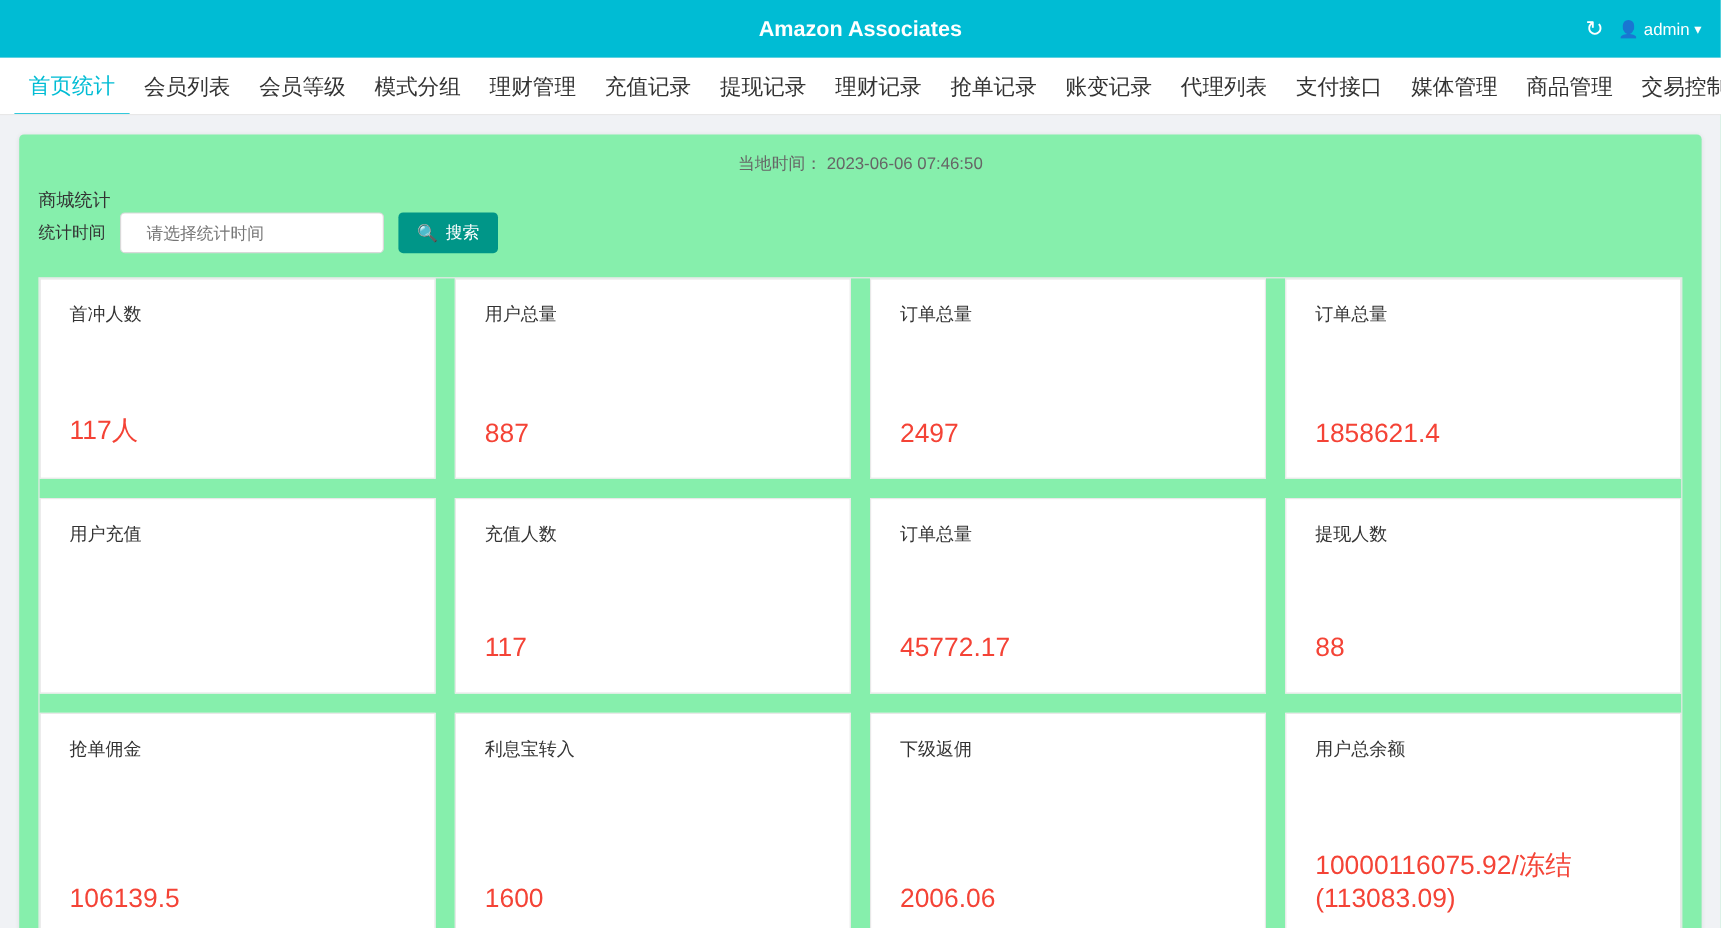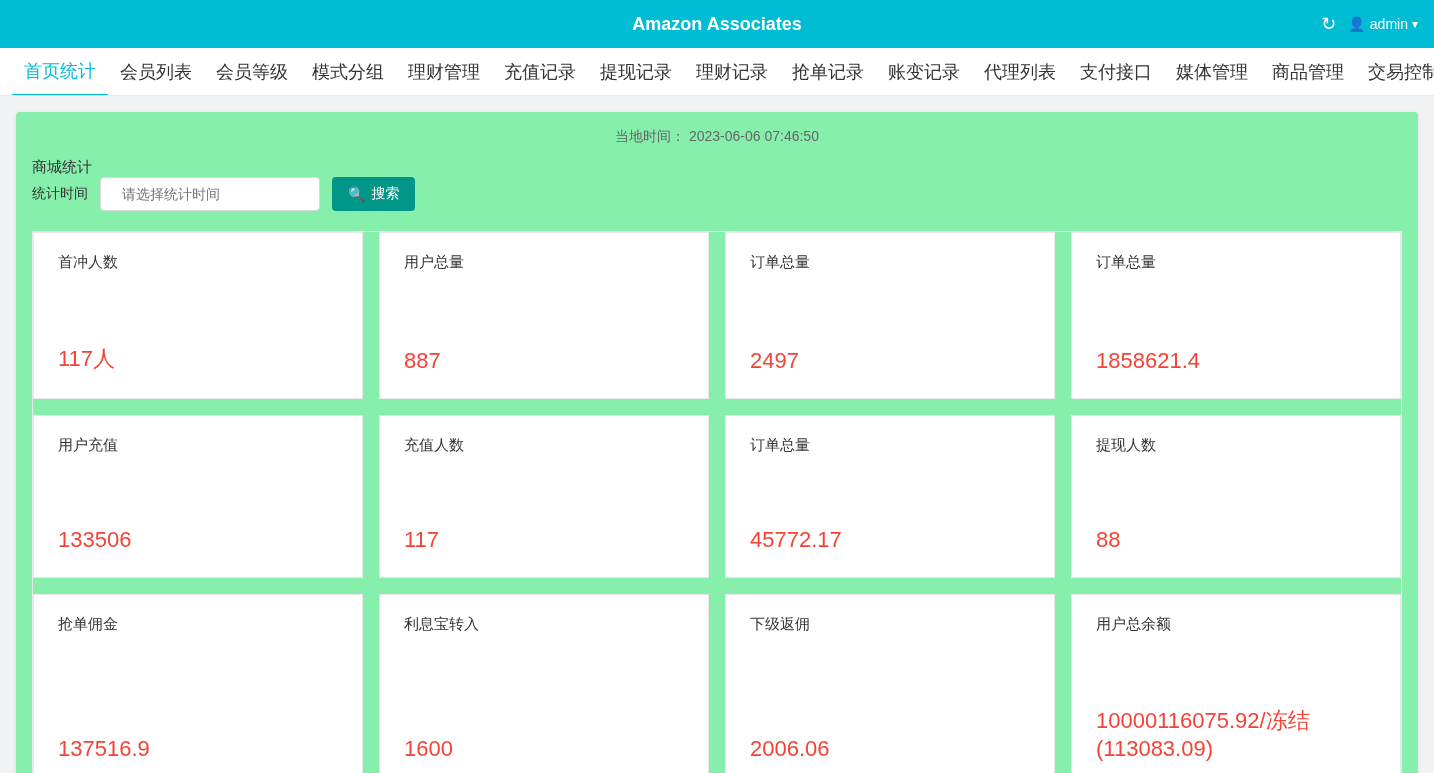--- a/index.html
+++ b/index.html
@@ -219,37 +219,36 @@
       <div class="stat-card">
       <div class="stat-card-label">订单总量</div>
       <div class="stat-card-value">2497</div>
     </div>
       <div class="stat-card">
       <div class="stat-card-label">订单总量</div>
       <div class="stat-card-value">1858621.4</div>
     </div>
       <div class="stat-card">
       <div class="stat-card-label">用户充值</div>
-      <div class="stat-card-value">133506</div>
     </div>
       <div class="stat-card">
       <div class="stat-card-label">充值人数</div>
       <div class="stat-card-value">117</div>
     </div>
       <div class="stat-card">
       <div class="stat-card-label">订单总量</div>
       <div class="stat-card-value">45772.17</div>
     </div>
       <div class="stat-card">
       <div class="stat-card-label">提现人数</div>
       <div class="stat-card-value">88</div>
     </div>
       <div class="stat-card">
       <div class="stat-card-label">抢单佣金</div>
-      <div class="stat-card-value">137516.9</div>
+      <div class="stat-card-value">106139.5</div>
     </div>
       <div class="stat-card">
       <div class="stat-card-label">利息宝转入</div>
       <div class="stat-card-value">1600</div>
     </div>
       <div class="stat-card">
       <div class="stat-card-label">下级返佣</div>
       <div class="stat-card-value">2006.06</div>
     </div>
       <div class="stat-card">

